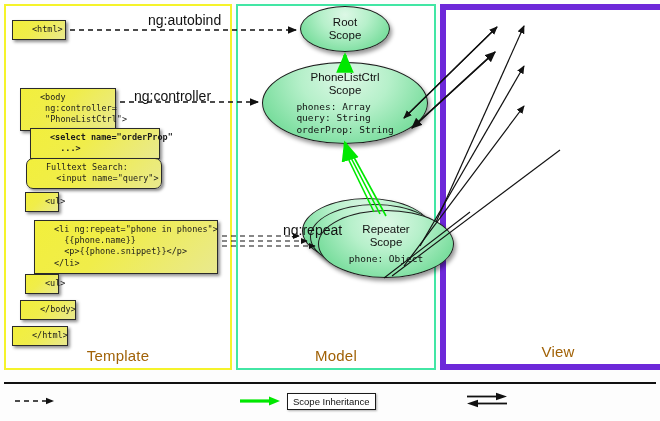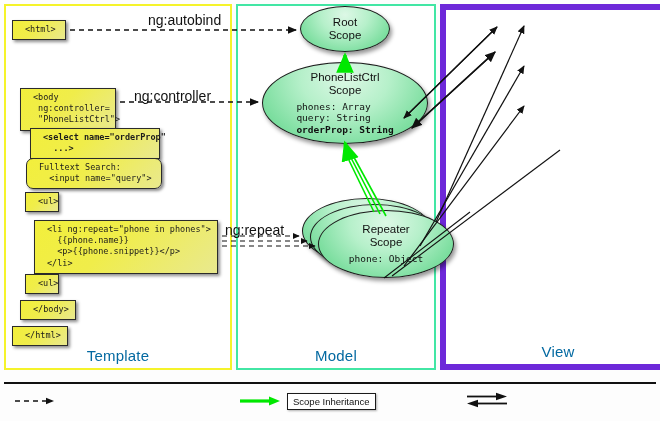--- a/index.html
+++ b/index.html
@@ -38,34 +38,34 @@
   .col-template { left: 4px;   width: 228px; border: 2px solid #f5f32a; }
   .col-model    { left: 236px; width: 200px; border: 2px solid #42e6a4; }
   .col-view     { left: 440px; width: 236px; border: 6px solid #6d28d9; }
 
   .col-label {
     position: absolute;
     bottom: 4px;
     width: 100%;
     text-align: center;
     font-size: 15px;
-    color: #0369a1;
+    color: #a16207;
     letter-spacing: .2px;
   }
 
   
   .codebox {
     position: absolute;
     background: linear-gradient(135deg, #f2ef3c 0%, #f0ed4a 42%, #e9e98f 100%);
     border: 1.5px solid #2b2b2b;
     color: #1b1b1b;
     font-family: "DejaVu Sans Mono", monospace;
     font-size: 8.5px;
     line-height: 1.32;
-    padding: 3px 5px 4px 12px;
+    padding: 3px 5px 4px 19px;
     white-space: pre;
     box-shadow: 2px 2px 3px rgba(0,0,0,.45);
     box-sizing: border-box;
     z-index: 3;
   }
   .codebox.bold { font-weight: bold; }
 
   
   .scope {
     position: absolute;
@@ -89,21 +89,21 @@
   }
   .scope .props {
     margin-top: 4px;
     font-family: "DejaVu Sans Mono", monospace;
     font-size: 9.5px;
     line-height: 1.22;
     color: #111;
     text-align: left;
     white-space: pre;
   }
-  .scope .props .b { font-weight: bold; }
+  .scope .props .b { font-weight: normal; }
   .scope-ghost {
     position: absolute;
     border-radius: 50%;
     border: 1.6px solid #1d1d1d;
     background: radial-gradient(ellipse at 50% 18%, #ddf8e6 0%, #b6f0ca 40%, #79dd9d 80%, #63cf8b 100%);
     box-shadow: 2px 3px 4px rgba(0,0,0,.40);
     box-sizing: border-box;
     z-index: 3;
   }
 
@@ -282,21 +282,21 @@
       </li>
       <li class="phone-item">
         <div class="phone-name">MOTOROLA XOOM™</div>
         <div class="phone-snip">The Next, Next Generation tablet.</div>
       </li>
     </ul>
   </div>
 
   <div class="wire-label" style="left:148px; top:12px;">ng:autobind</div>
   <div class="wire-label" style="left:134px; top:88px;">ng:controller</div>
-  <div class="wire-label" style="left:225px; top:222px;">ng:repeat</div>
+  <div class="wire-label" style="left:239px; top:222px;padding-left:44px;">ng:repeat</div>
 
   <svg id="wires" viewBox="0 0 660 421">
     <defs>
       <marker id="ah-black" markerWidth="7" markerHeight="7" refX="6.2" refY="3" orient="auto">
         <path d="M0,0 L7,3 L0,6 z" fill="#111"></path>
       </marker>
       <marker id="ah-black-sm" markerWidth="6" markerHeight="6" refX="5.4" refY="2.6" orient="auto">
         <path d="M0,0 L6,2.6 L0,5.2 z" fill="#111"></path>
       </marker>
       <marker id="ah-green" markerWidth="6" markerHeight="6" refX="5.2" refY="2.6" orient="auto">

